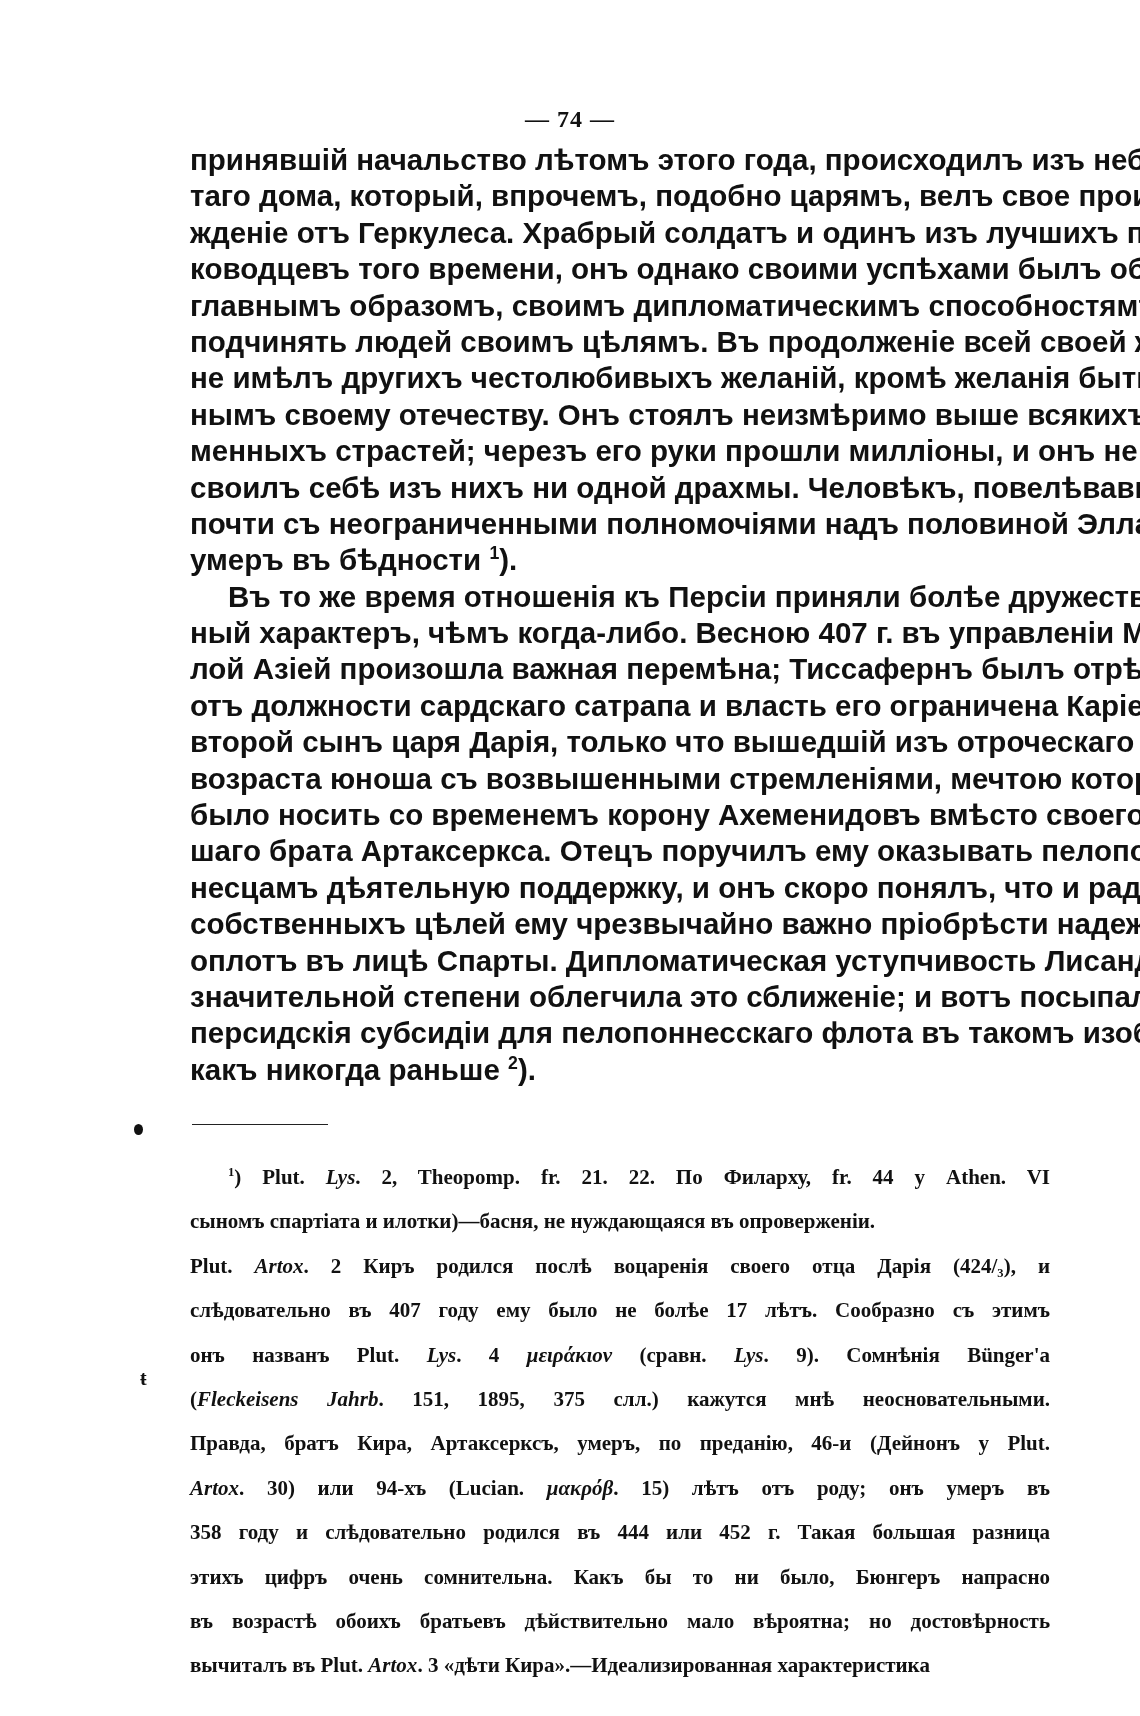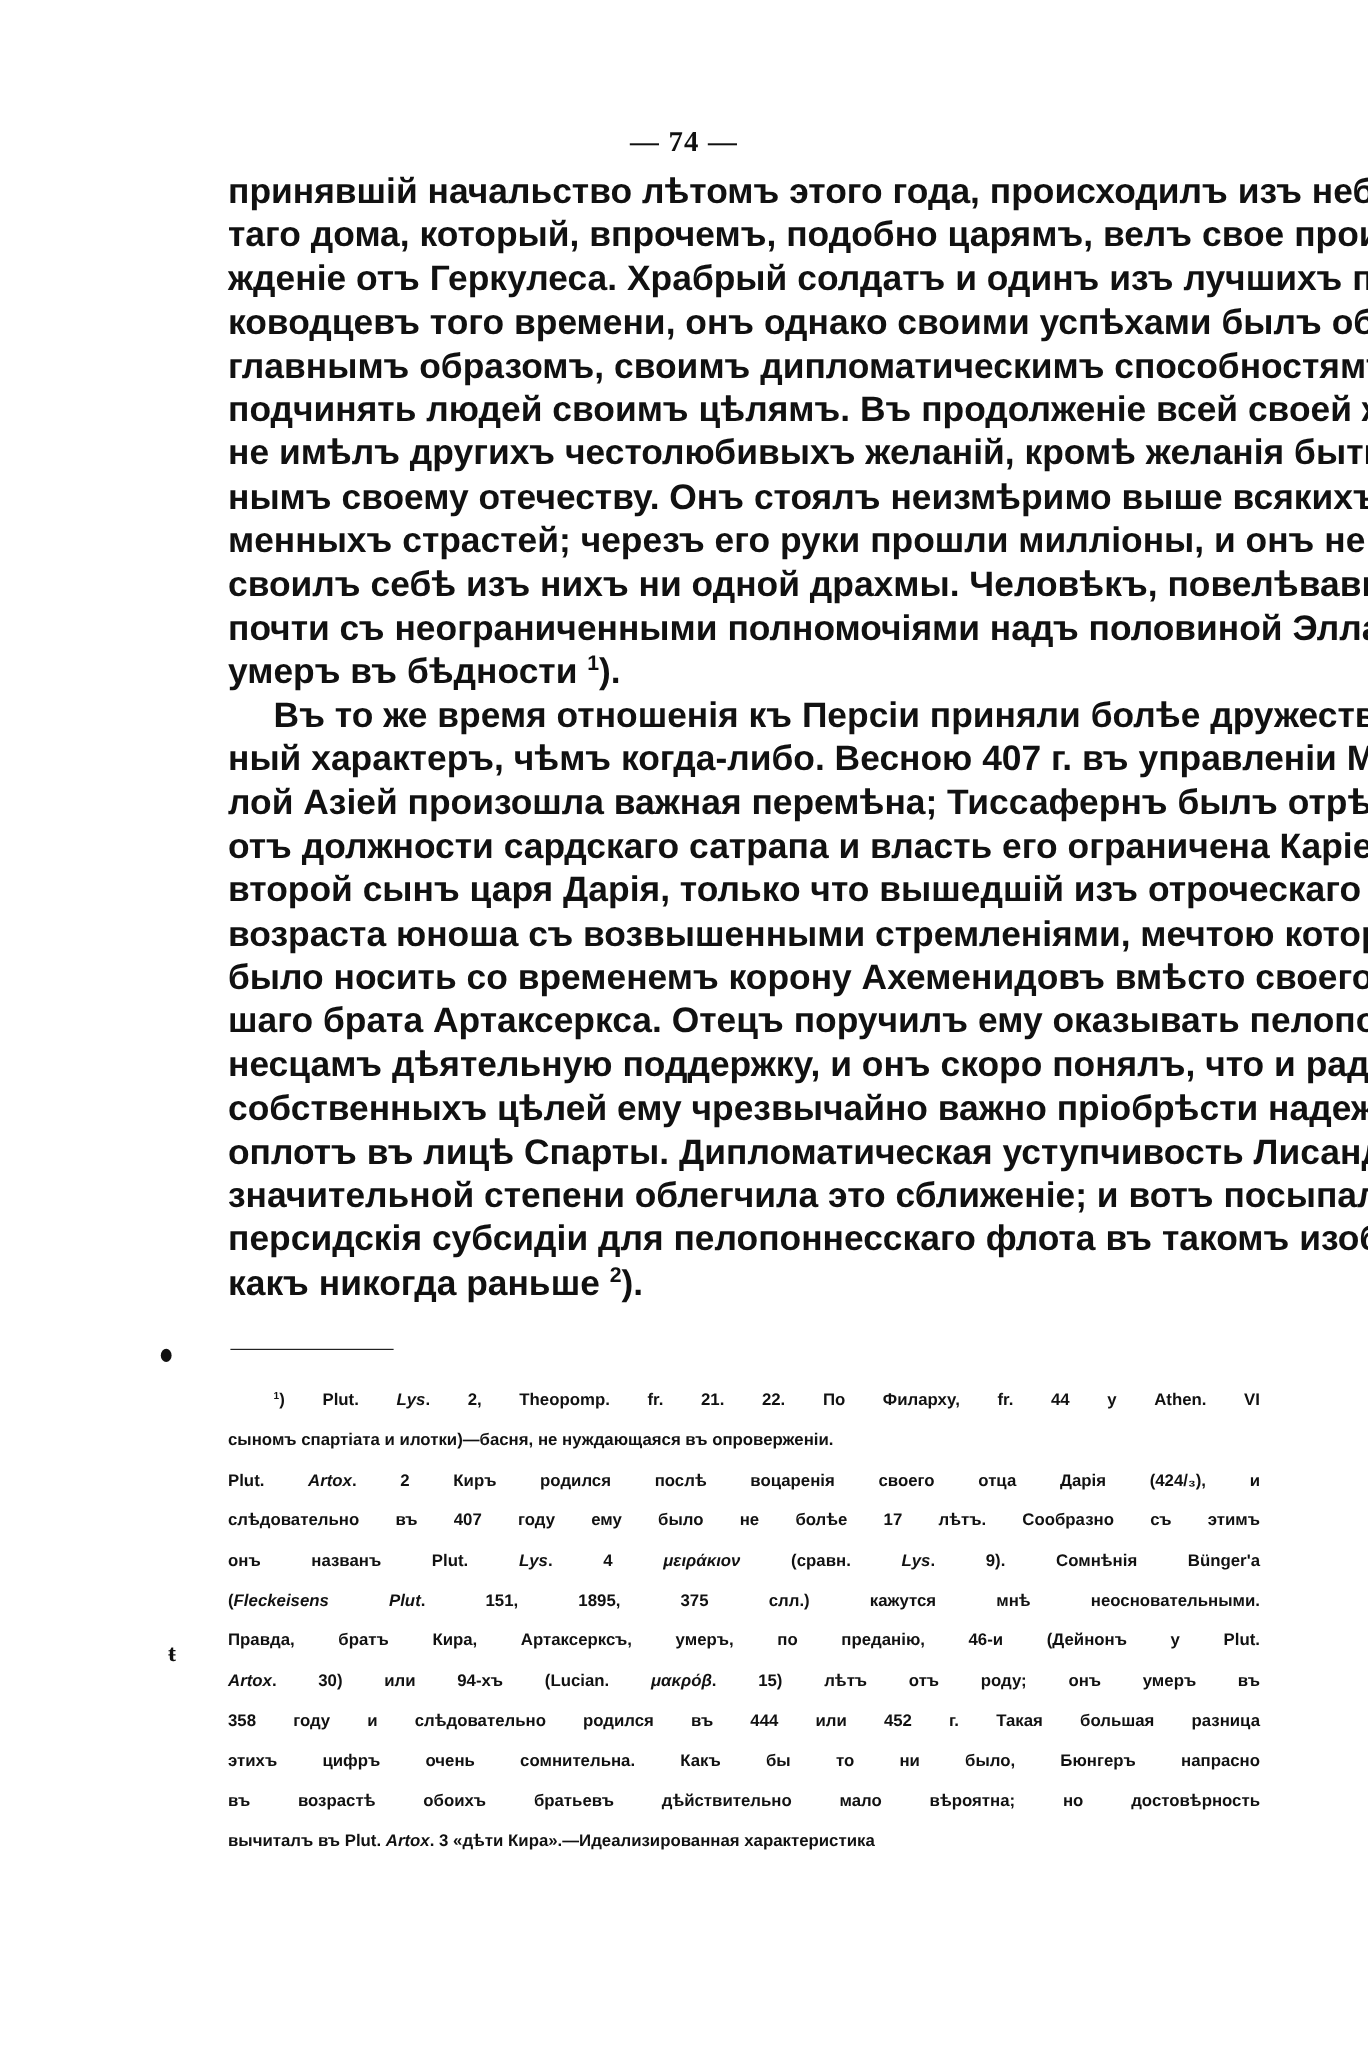--- a/index.html
+++ b/index.html
@@ -13,23 +13,23 @@
           font-family: "Liberation Sans Narrow", "Liberation Sans", "DejaVu Sans Condensed", sans-serif;
           transform-origin: left; }
   .line.last { text-align-last: left; }
   .line.indent { padding-left: 38px; }
   .rule { position: absolute; left: 192px; top: 1124px; width: 136px; height: 0;
           border-top: 1.5px solid #222; }
   .bullet-mark { position: absolute; left: 134px; top: 1124px; width: 9px; height: 11px;
                  background: #111; border-radius: 50%; }
   .margin-mark { position: absolute; left: 140px; top: 1367px; font-size: 20px; font-weight: bold; }
   .footnotes { position: absolute; left: 190px; top: 1150px; width: 860px; }
-  .fline { display: block; font-size: 14px; font-weight: bold; line-height: 33.4px;
+  .fline { display: block; font-size: 21px; font-weight: bold; line-height: 33.4px;
            height: 33.4px; white-space: nowrap; text-align: justify; text-align-last: justify;
-           font-family: Liberation Sans, sans-serif; }
+           font-family: Liberation Serif, serif; margin-top: 11px; }
   .fline.last { text-align-last: left; }
   .fline.indent { padding-left: 38px; }
   sup { font-size: 60%; vertical-align: 0.6em; line-height: 0; }
   i { font-style: italic; }
 </style>
 </head>
 <body>
 
 <div class="page-number">— 74 —</div>
 
@@ -72,21 +72,21 @@
 
 <div class="footnotes">
   <div id="fn1">
       <span class="fline indent"><span><sup>1</sup>) </span>Plut. <i>Lys</i>. 2, Theopomp. fr. 21. 22. По Филарху, fr. 44 у Athen. VI</span>
       <span class="fline last">сыномъ спартіата и илотки)—басня, не нуждающаяся въ опроверженіи.</span>
     </div>
   <div id="fn2">
       <span class="fline">Plut. <i>Artox</i>. 2 Киръ родился послѣ воцаренія своего отца Дарія (424/₃), и</span>
       <span class="fline">слѣдовательно въ 407 году ему было не болѣе 17 лѣтъ. Сообразно съ этимъ</span>
       <span class="fline">онъ названъ Plut. <i>Lys</i>. 4 <i>μειράκιον</i> (сравн. <i>Lys</i>. 9). Сомнѣнія Bünger'a</span>
-      <span class="fline">(<i>Fleckeisens Plut</i>. 151, 1895, 375 слл.) кажутся мнѣ неосновательными.</span>
+      <span class="fline">(<i>Fleckeisens Jahrb</i>. 151, 1895, 375 слл.) кажутся мнѣ неосновательными.</span>
       <span class="fline">Правда, братъ Кира, Артаксерксъ, умеръ, по преданію, 46-и (Дейнонъ у Plut.</span>
       <span class="fline"><i>Artox</i>. 30) или 94-хъ (Lucian. <i>μακρόβ</i>. 15) лѣтъ отъ роду; онъ умеръ въ</span>
       <span class="fline">358 году и слѣдовательно родился въ 444 или 452 г. Такая большая разница</span>
       <span class="fline">этихъ цифръ очень сомнительна. Какъ бы то ни было, Бюнгеръ напрасно</span>
       <span class="fline">въ возрастѣ обоихъ братьевъ дѣйствительно мало вѣроятна; но достовѣрность</span>
       <span class="fline last">вычиталъ въ Plut. <i>Artox</i>. 3 «дѣти Кира».—Идеализированная характеристика</span>
     </div>
 </div>
 
 </body></html>

